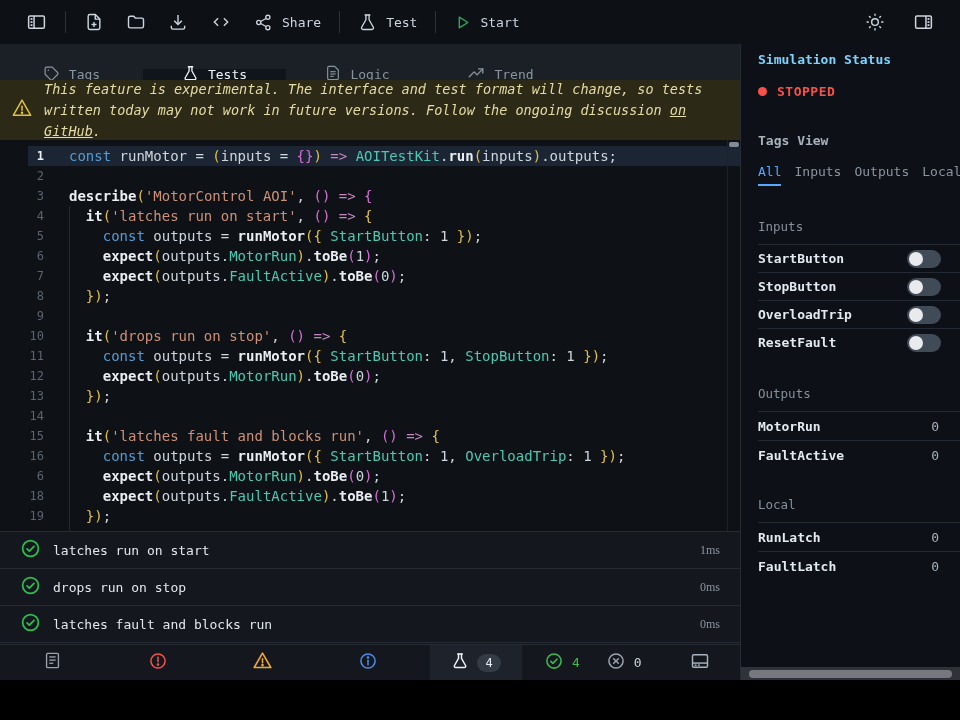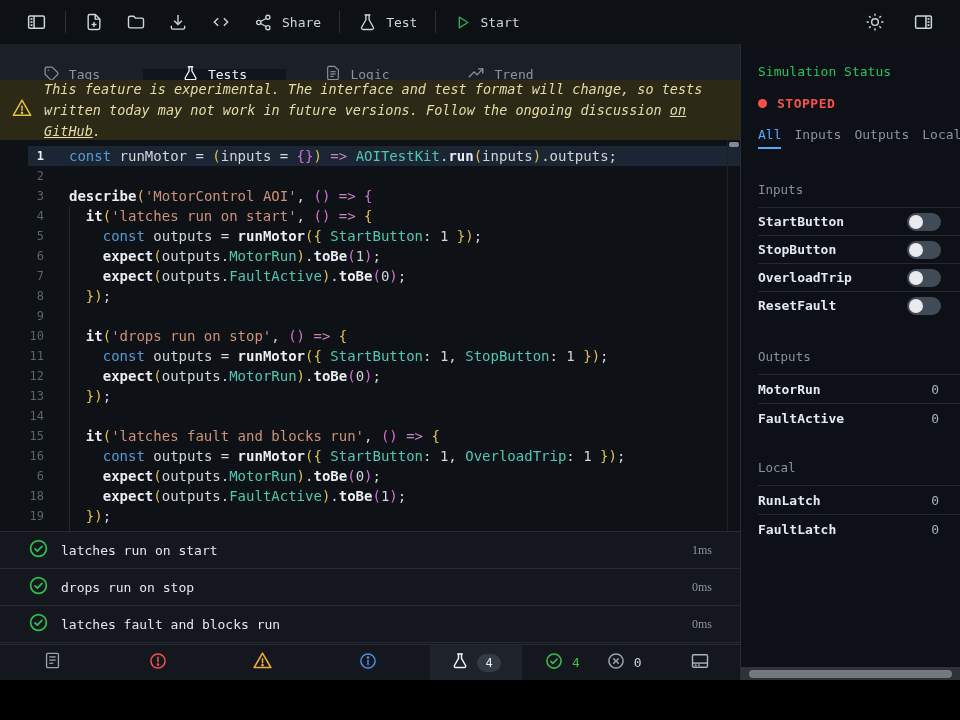--- a/index.html
+++ b/index.html
@@ -38,34 +38,34 @@
   .tk-pl{color:#cfd6de;}
   .tk-fn{color:#eaeef3;font-weight:bold;}
   .tk-st{color:#ce9178;}
   .tk-ty{color:#4ec9b0;}
   .tk-num{color:#cfd6de;}
   .tk-op{color:#c586c0;}
   .tk-b1{color:#e2c04a;}
   .tk-b2{color:#d670d6;}
   
   .results{flex:1;background:#14181e;overflow:hidden;}
-  .result-row{height:37px;display:flex;align-items:center;gap:12px;border-top:1px solid #272c34;padding:0 28px;}
+  .result-row{height:37px;display:flex;align-items:center;gap:12px;border-top:1px solid #272c34;padding:0 20px;}
   .result-name{font-size:13px;color:#e2e7ed;}
   .result-time{margin-left:auto;font-size:12px;color:#8b949e;font-family:Liberation Serif, serif;}
   
   .statusbar{height:36px;flex:none;background:#14181e;border-top:1px solid #272c34;display:flex;align-items:center;}
   .sb-cell{width:105px;display:flex;justify-content:center;align-items:center;}
   .sb-test{width:92px;height:100%;margin-left:10px;background:#1d222b;display:flex;align-items:center;justify-content:center;gap:8px;}
   .sb-badge{background:#343b44;color:#e6edf3;font-size:12px;border-radius:9px;padding:1px 8px;line-height:16px;}
   .sb-pass{margin-left:22px;display:flex;align-items:center;gap:8px;color:#3fb950;font-size:13px;}
   .sb-fail{margin-left:26px;display:flex;align-items:center;gap:8px;color:#c9d1d9;font-size:13px;}
   .sb-right{margin-left:auto;margin-right:30px;display:flex;align-items:center;}
   
   .sidebar{width:220px;flex:none;border-left:1px solid #272c34;background:#0d1016;position:relative;padding:0 0 0 17px;font-size:13px;}
-  .sb-title{margin-top:20px;color:#22c55e;font-weight:normal;}
+  .sb-title{margin-top:8px;color:#7dd3fc;font-weight:bold;}
   .status-row{margin-top:17px;display:flex;align-items:center;gap:10px;}
   .status-dot{width:9px;height:9px;border-radius:50%;background:#f85149;}
   .status-text{color:#f85149;font-weight:bold;letter-spacing:.5px;}
   .tagsview-title{margin-top:34px;color:#a9b3be;font-weight:bold;}
   .view-tabs{margin-top:16px;display:flex;gap:13px;}
   .vtab{color:#8b949e;padding-bottom:5px;}
   .vtab.active{color:#58a6ff;border-bottom:2px solid #58a6ff;}
   .section{margin-right:0;}
   .section-title{color:#87909b;font-size:12.5px;margin-bottom:10px;}
   .sec-inputs{margin-top:33px;}
@@ -453,20 +453,21 @@
       </div>
     </div>
 
     <div class="sidebar">
       <div class="sb-title">Simulation Status</div>
       <div class="status-row">
         <span class="status-dot"></span>
         <span class="status-text">STOPPED</span>
       </div>
 
+      <div class="tagsview-title">Tags View</div>
       <div class="view-tabs">
 
           <span class="vtab active">All</span>
 
           <span class="vtab">Inputs</span>
 
           <span class="vtab">Outputs</span>
 
           <span class="vtab">Local</span>
         </div>

